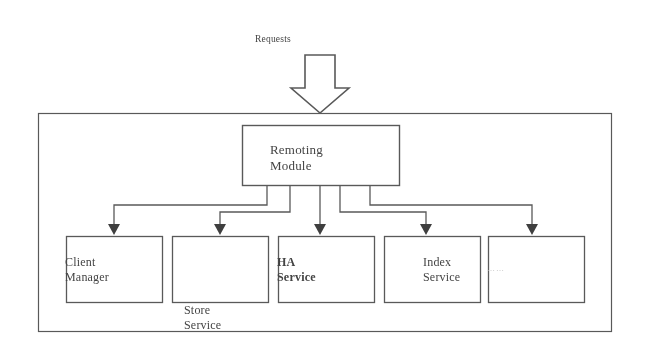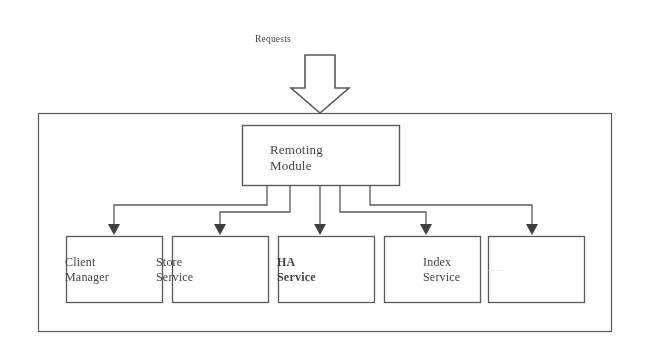--- a/index.html
+++ b/index.html
@@ -73,21 +73,21 @@
   }
 
   .lbl-node.ellipsis {
     color: #b8b8b8;
     letter-spacing: 1px;
     font-size: 8px;
     top: 264px;
   }
 
   .n0 { left: 65px; }
-  .n1 { left: 156px; }
+  .n1 { left: 184px; margin-top: 48px; }
   .n2 { left: 277px; font-weight: bold; }
   .n3 { left: 383px; margin-left: 40px; }
   .n4 { left: 487px; }
 </style>
 </head>
 <body>
 
 <div id="diagram-root">
 
   <svg id="wire-layer" viewBox="0 0 650 353" width="650" height="353">

